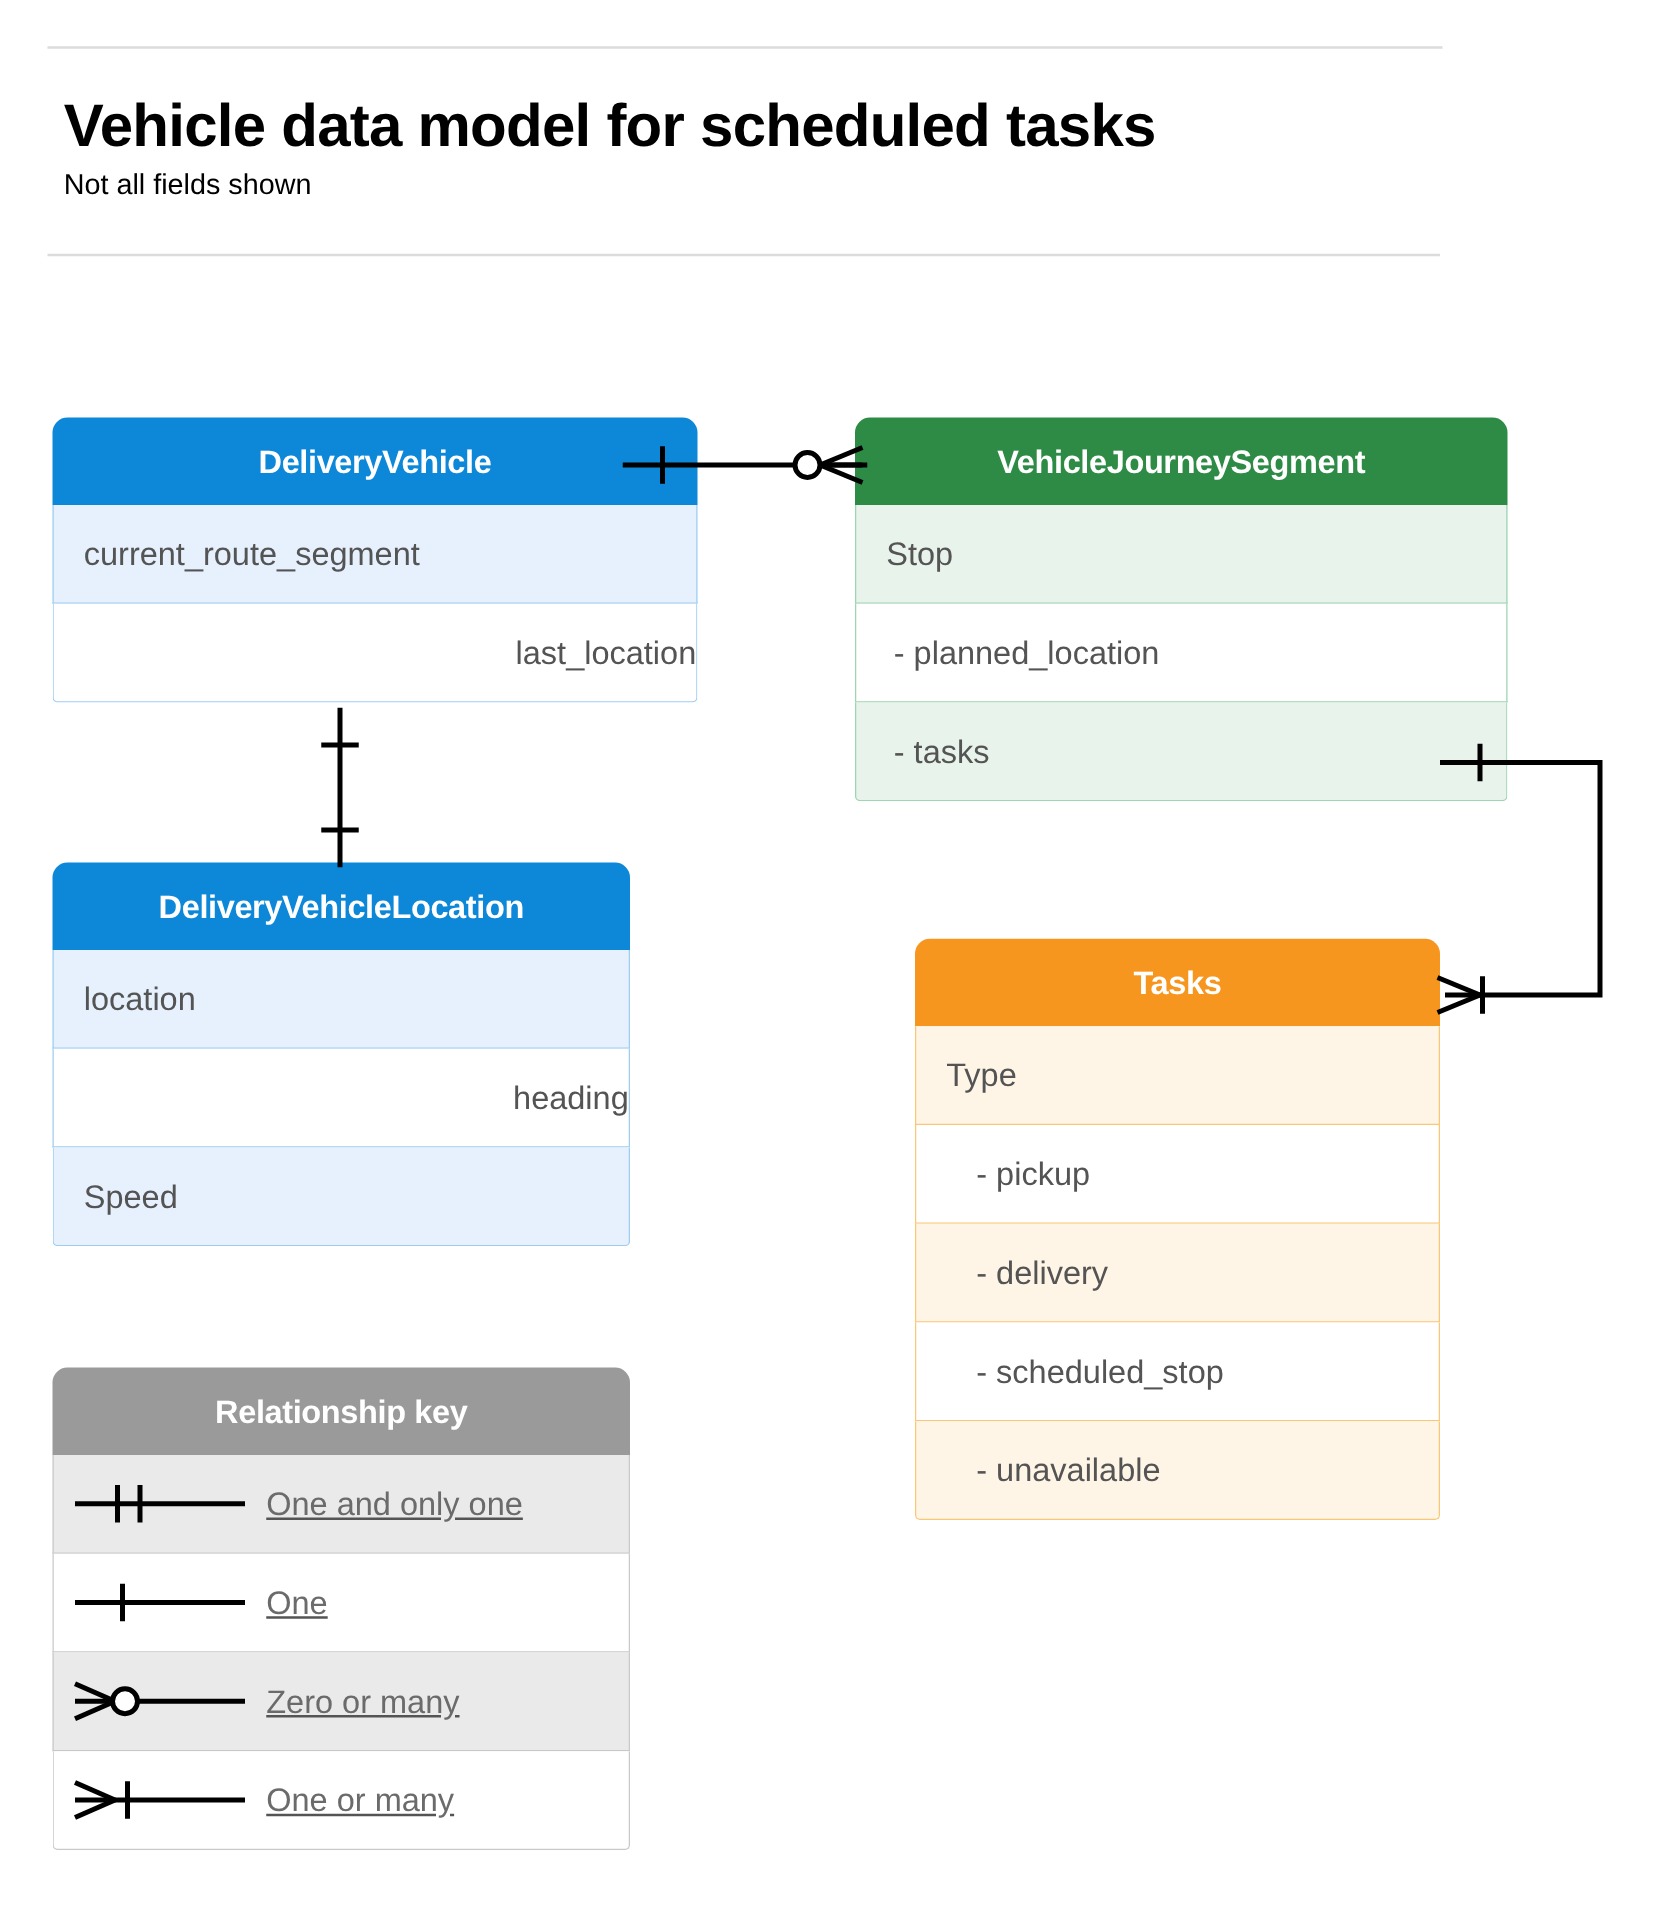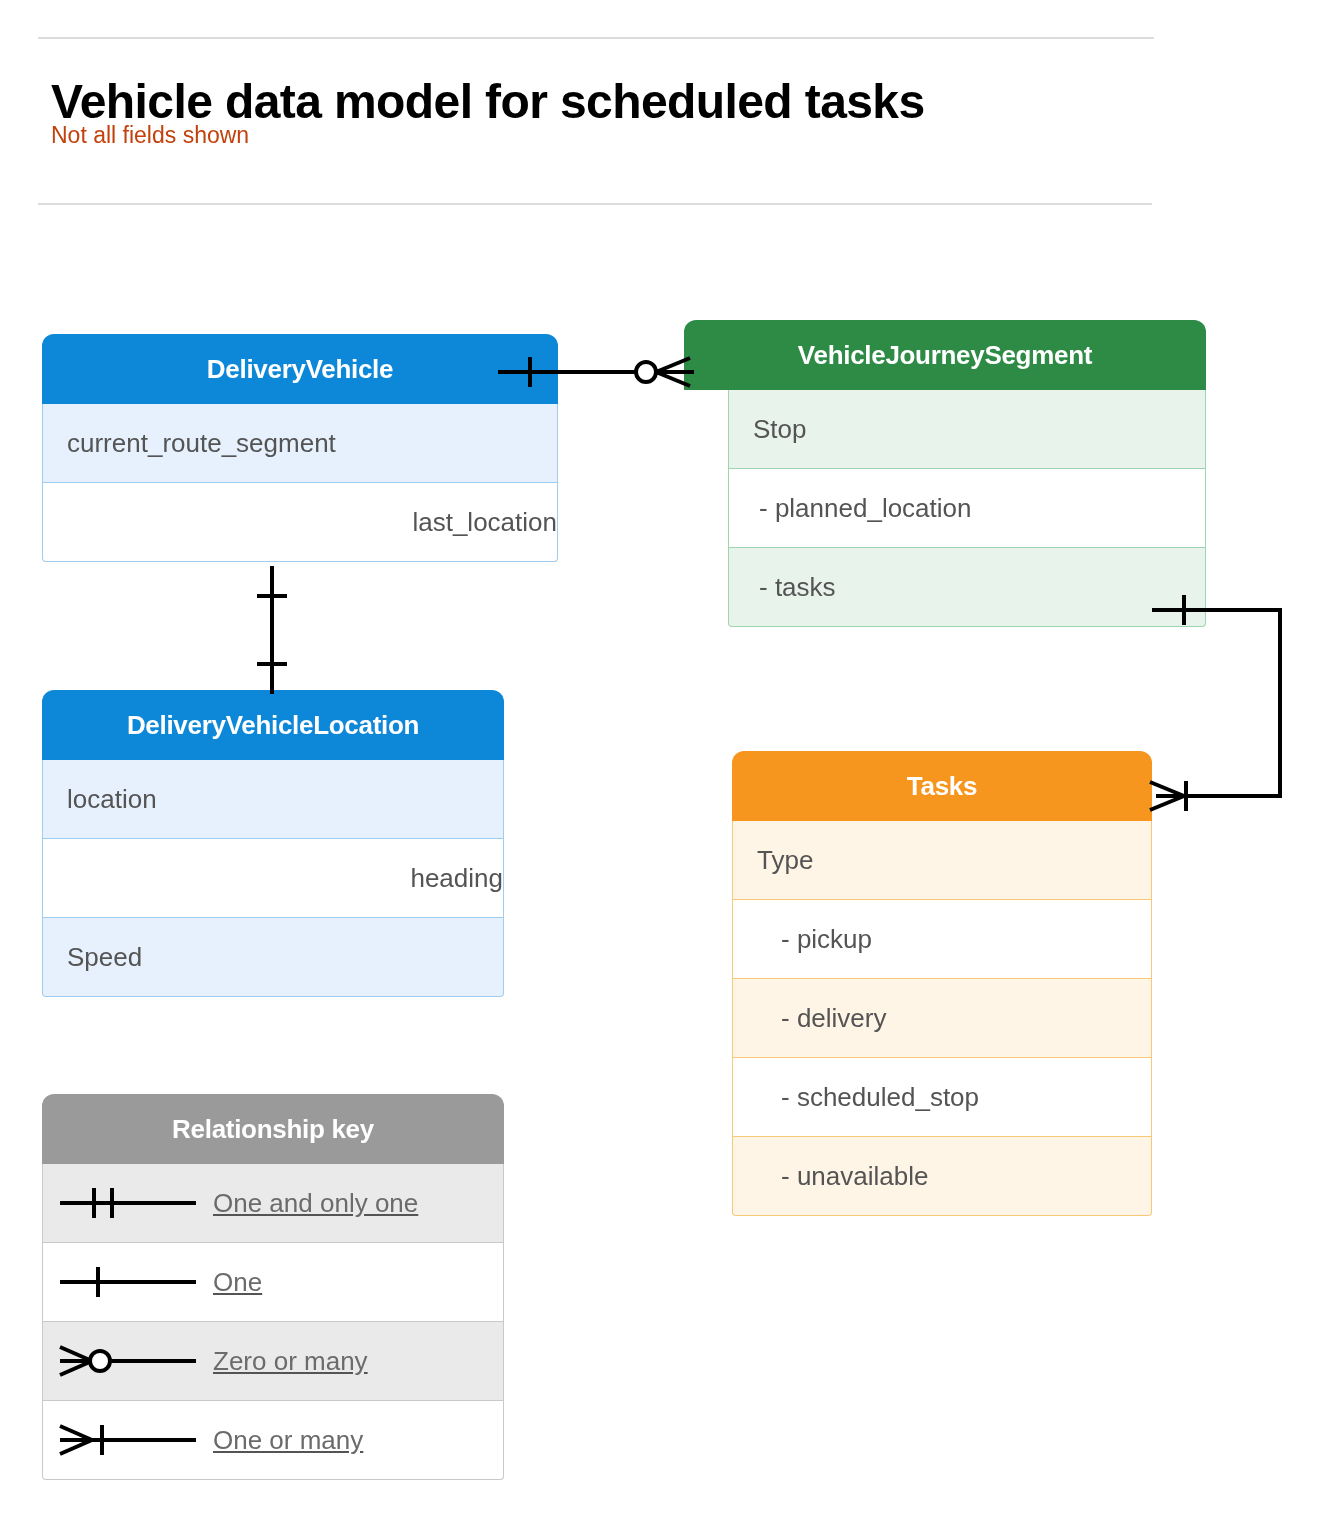--- a/index.html
+++ b/index.html
@@ -31,23 +31,23 @@
     top: 74px;
     font-size: 48px;
     font-weight: bold;
     color: #000000;
     letter-spacing: -0.6px;
     white-space: nowrap;
   }
   #page-subtitle {
     position: absolute;
     left: 51px;
-    top: 122px;
+    top: 134px;
     font-size: 23px;
-    color: #c2410c;
+    color: #000000;
     white-space: nowrap;
   }
 
   
   .entity {
     position: absolute;
     box-sizing: border-box;
   }
   .entity-header {
     height: 70px;
@@ -76,40 +76,40 @@
   .entity-row:last-child { border-radius: 0 0 4px 4px; }
 
   
   .thm-blue .entity-header { background: #0d87d8; }
   .thm-blue .entity-row { border: 1px solid #9fcdf2; border-top: none; }
   .thm-blue .entity-row.alt  { background: #e7f1fd; }
   .thm-blue .entity-row.plain{ background: #ffffff; text-align: right; }
 
   
   .thm-green .entity-header { background: #2e8b46; }
-  .thm-green .entity-row { border: 1px solid #9ed4af; border-top: none; margin-left: 44px; }
+  .thm-green .entity-row { border: 1px solid #9ed4af; border-top: none; }
   .thm-green .entity-row.alt  { background: #e8f3ec; }
   .thm-green .entity-row.plain{ background: #ffffff; }
 
   
   .thm-orange .entity-header { background: #f7961e; }
   .thm-orange .entity-row { border: 1px solid #f9c877; border-top: none; }
   .thm-orange .entity-row.alt  { background: #fef5e7; }
   .thm-orange .entity-row.plain{ background: #ffffff; }
 
   
   .thm-gray .entity-header { background: #9a9a9a; }
   .thm-gray .entity-row { border: 1px solid #c9c9c9; border-top: none; text-decoration: underline; }
   .thm-gray .entity-row.alt  { background: #eaeaea; }
   .thm-gray .entity-row.plain{ background: #ffffff; }
 
   
   #ent-delivery-vehicle          { left: 42px;  top: 334px; width: 516px; }
   #ent-delivery-vehicle-location { left: 42px;  top: 690px; width: 462px; }
-  #ent-journey-segment           { left: 684px; top: 320px; width: 522px; }
+  #ent-journey-segment           { left: 684px; top: 334px; width: 522px; }
   #ent-tasks                     { left: 684px; top: 751px; width: 468px; padding-left: 48px; }
   #legend-box                    { left: 42px;  top: 1094px; width: 462px; }
 
   
   .legend-row {
     display: flex;
     align-items: center;
     padding-left: 0;
   }
   .legend-sym {

